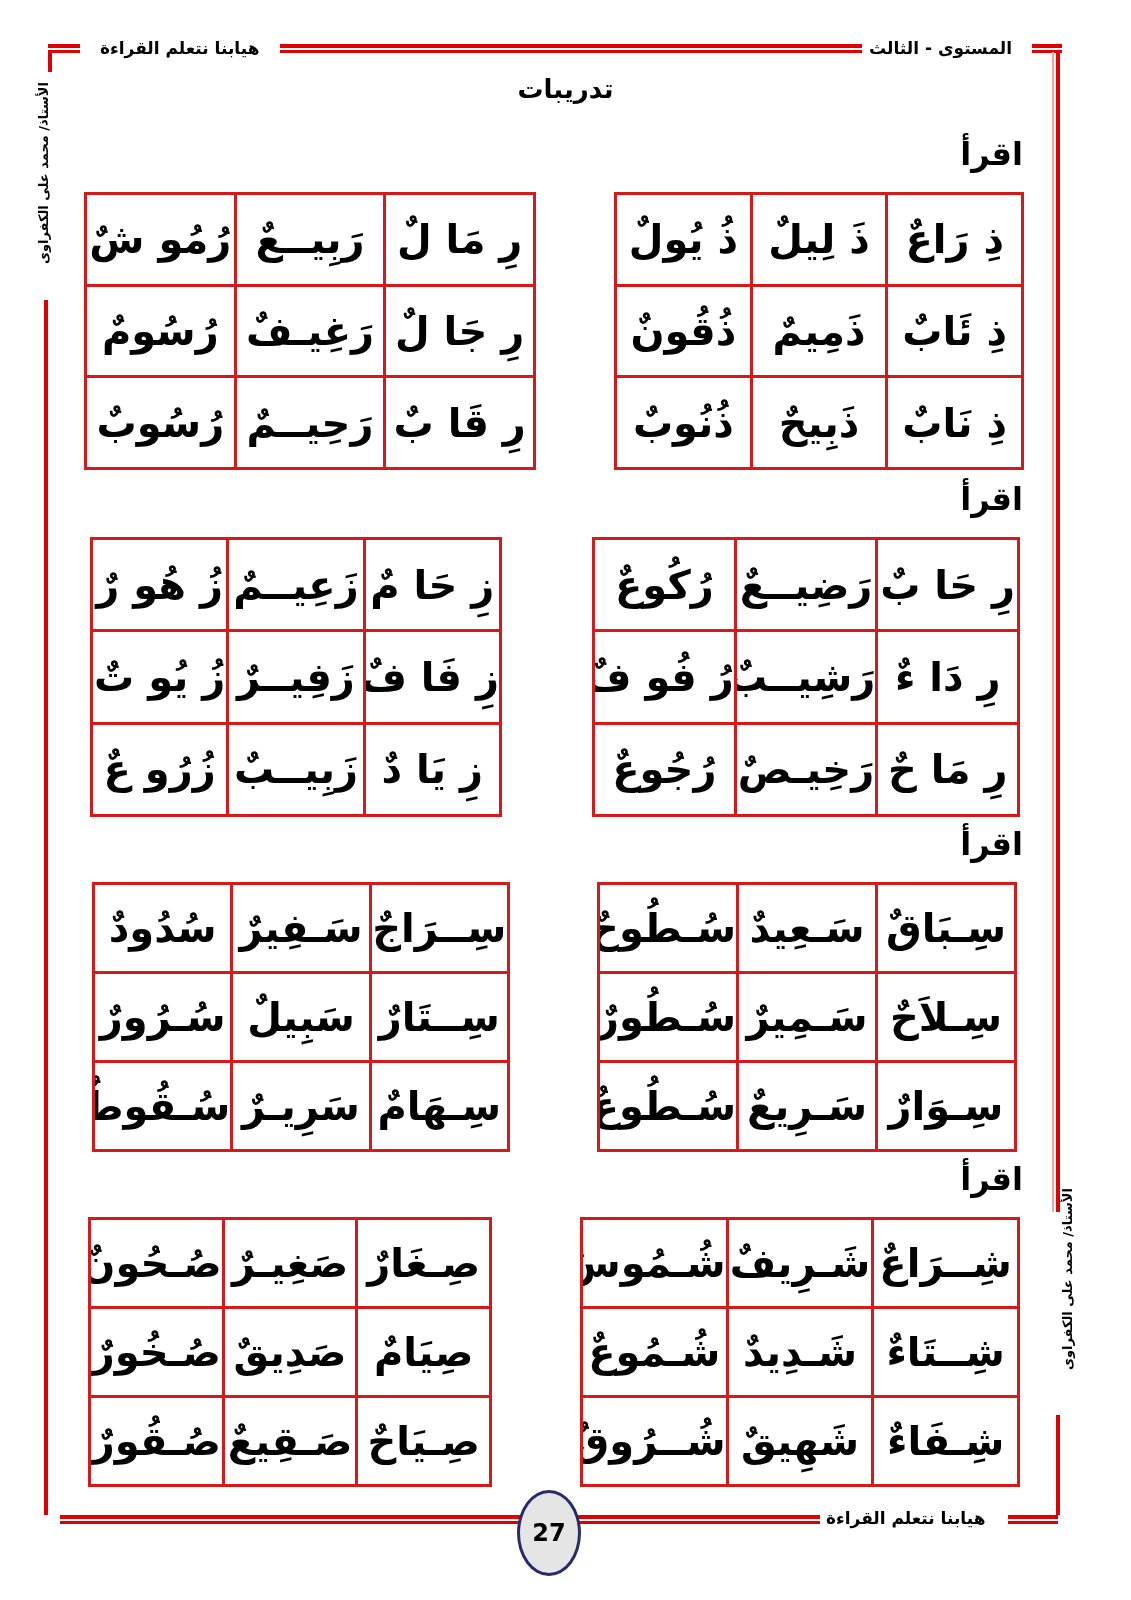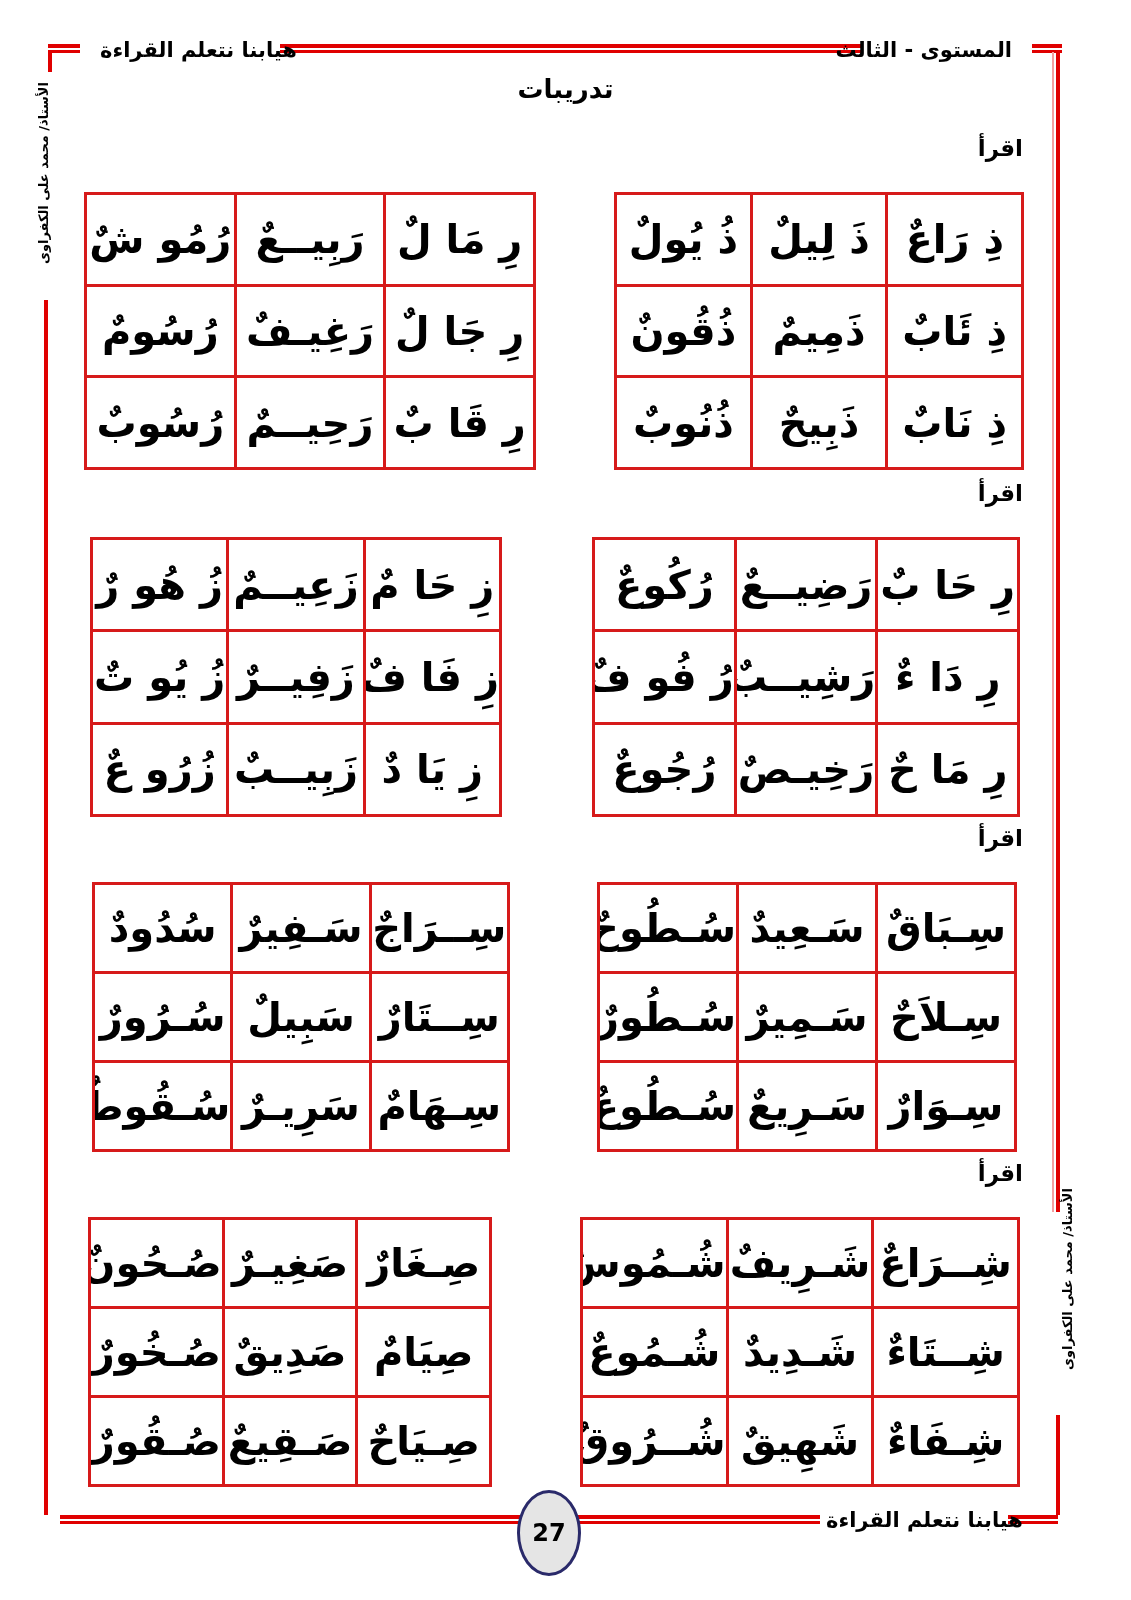--- a/index.html
+++ b/index.html
@@ -4,23 +4,23 @@
 <style>
   html, body { margin: 0; padding: 0; background: #ffffff; }
   body { width: 1131px; height: 1600px; position: relative; overflow: hidden;
          font-family: "DejaVu Sans", sans-serif; color: #000; }
 
   
   .hline { position: absolute; height: 4px; background: #e00000; border-bottom: 2px solid #fff; box-shadow: 0 3px 0 #e00000; }
   .vline { position: absolute; width: 4px; background: #e00000; }
   .vline-thin { position: absolute; width: 2px; background: #f2a0a0; }
 
-  .header-text { position: absolute; font-weight: bold; font-size: 21px; white-space: nowrap; direction: rtl; }
+  .header-text { position: absolute; font-weight: bold; font-size: 17px; white-space: nowrap; direction: rtl; }
   .page-title { position: absolute; left: 0; right: 0; top: 74px; text-align: center; font-weight: bold; font-size: 26px; direction: rtl; }
-  .read-label { position: absolute; right: 108px; font-weight: bold; font-size: 23px; direction: rtl; }
+  .read-label { position: absolute; right: 108px; font-weight: bold; font-size: 32px; direction: rtl; }
 
   .side-author { position: absolute; font-size: 13px; font-weight: bold; white-space: nowrap; direction: rtl;
                  writing-mode: vertical-rl; transform: rotate(180deg); }
 
   table.grid { position: absolute; border-collapse: collapse; direction: rtl; table-layout: fixed; }
   table.grid td { border: 3px solid #d61a1a; text-align: center; vertical-align: middle;
                   font-weight: bold; font-size: 40px; white-space: nowrap; padding: 0; overflow: hidden;
                   font-family: "DejaVu Sans", sans-serif; }
 
   .page-num { position: absolute; left: 517px; top: 1490px; width: 58px; height: 80px; border-radius: 50%;

